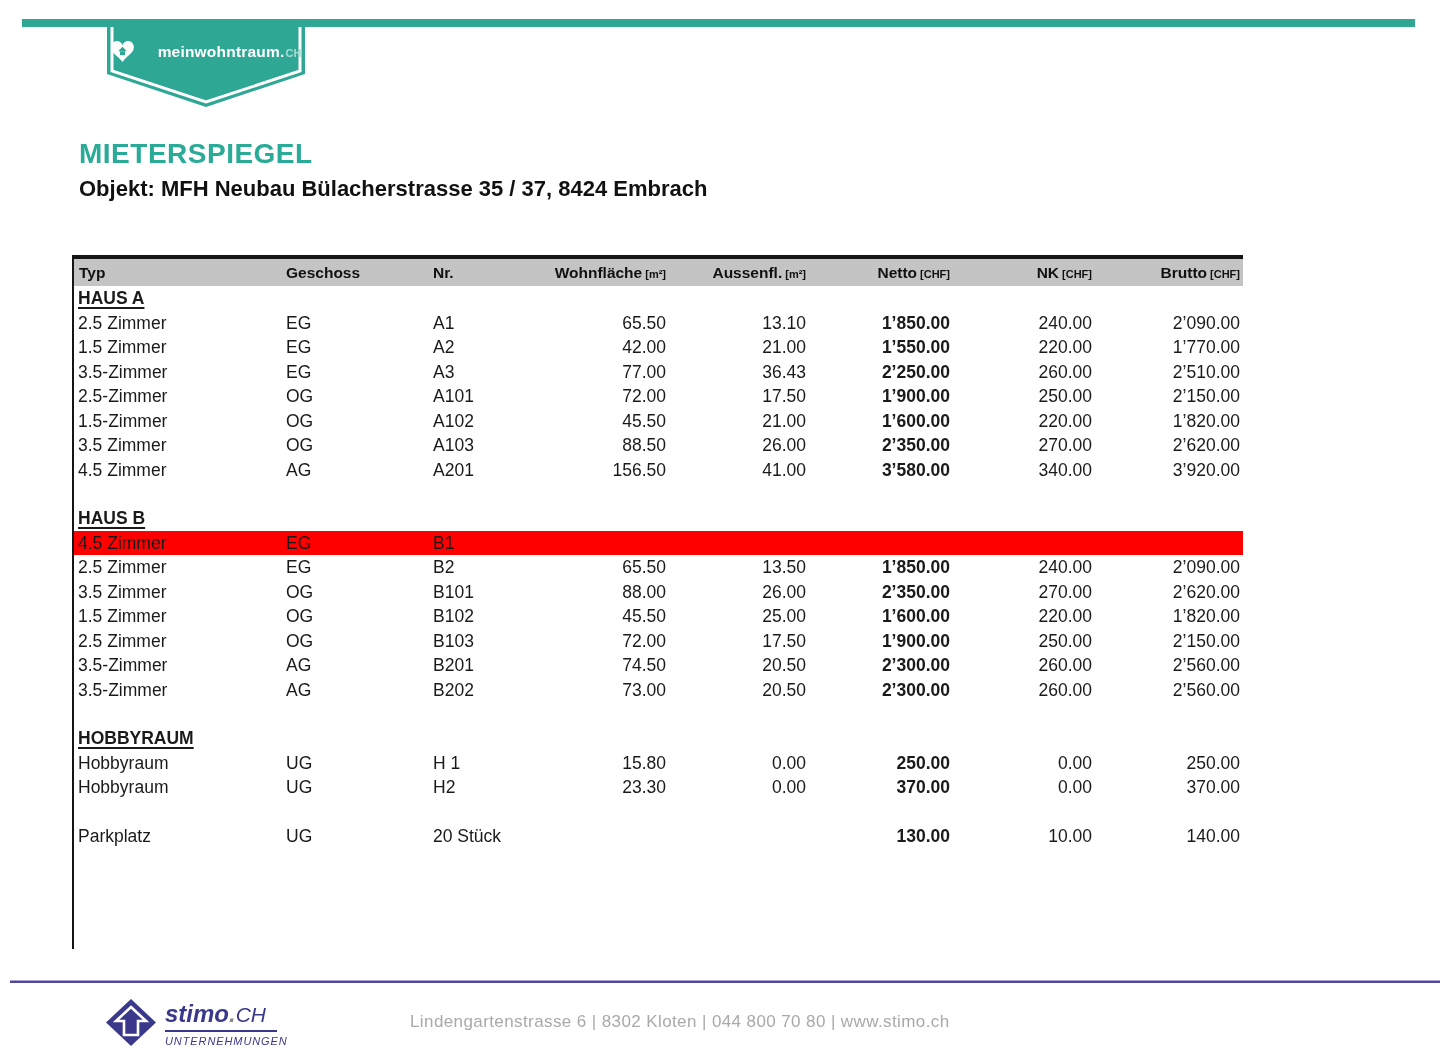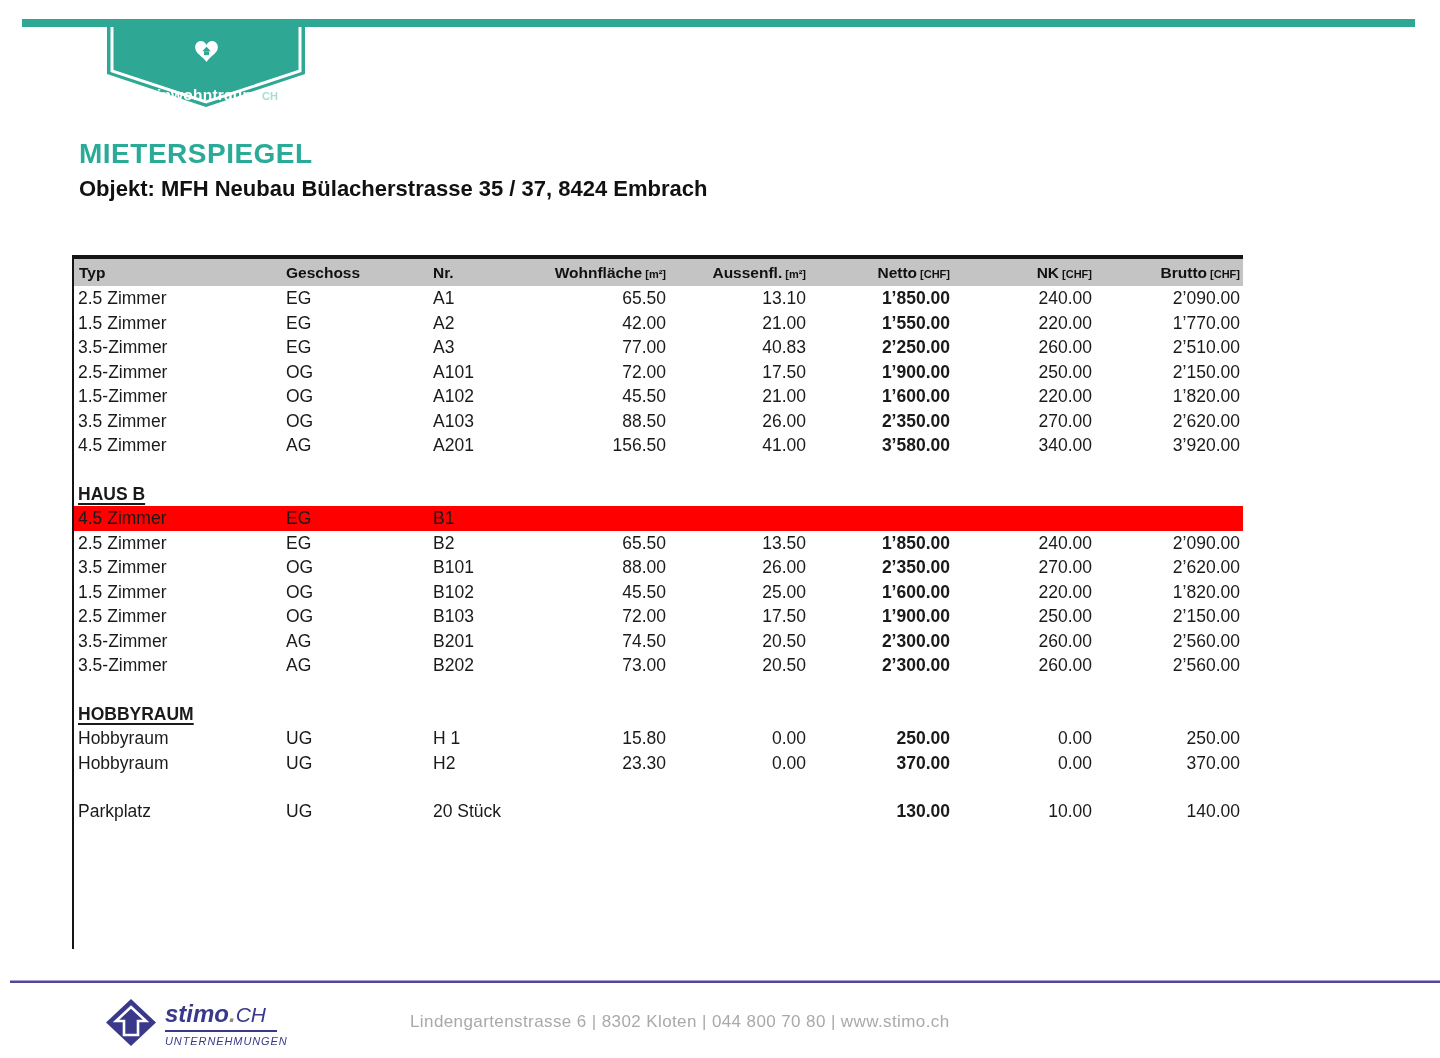--- a/index.html
+++ b/index.html
@@ -3,21 +3,21 @@
 <meta charset="utf-8">
 <style>
   *{margin:0;padding:0;box-sizing:border-box;}
   html,body{width:1440px;height:1058px;background:#ffffff;overflow:hidden;}
   body{position:relative;font-family:"Liberation Sans",sans-serif;color:#1a1a1a;}
 
   
   .topbar{position:absolute;left:22px;top:19px;width:1393px;height:8px;background:var(--teal,#2FA795);}
   .badge{position:absolute;left:107px;top:19px;width:198px;height:88px;}
   .badge svg.badge-shape{display:block;position:absolute;left:0;top:0;}
-  .badge-content{position:absolute;left:0;top:22px;width:100%;display:flex;align-items:center;justify-content:center;gap:24px;flex-direction:column;}
+  .badge-content{position:absolute;left:0;top:22px;width:100%;display:flex;align-items:center;justify-content:center;gap:24px;}
   .badge-main{color:#ffffff;font-weight:800;font-size:15.5px;letter-spacing:0.2px;}
   .badge-suffix{color:#a8ddd3;font-weight:700;font-size:11px;margin-left:1px;}
 
   
   .title{position:absolute;left:79px;top:139px;font-size:28px;line-height:30px;font-weight:800;color:var(--teal-title,#29AB97);letter-spacing:0.5px;}
   .subtitle{position:absolute;left:79px;top:176px;font-size:22px;line-height:26px;font-weight:700;color:#111111;}
 
   
   .table{position:absolute;left:72px;top:255px;width:1171px;border-top:4px solid #151515;}
   .left-border{position:absolute;left:0;top:-4px;width:2px;height:694px;background:#151515;}
@@ -83,20 +83,21 @@
       <div class="th col1"><span>Geschoss</span></div>
       <div class="th col2"><span>Nr.</span></div>
       <div class="th col3 right"><span>Wohnfläche</span><span class="unit">[m²]</span></div>
       <div class="th col4 right"><span>Aussenfl.</span><span class="unit">[m²]</span></div>
       <div class="th col5 right"><span>Netto</span><span class="unit">[CHF]</span></div>
       <div class="th col6 right"><span>NK</span><span class="unit">[CHF]</span></div>
       <div class="th col7 right"><span>Brutto</span><span class="unit">[CHF]</span></div>
     </div>
   <div id="tbody">
       <div class="section">
+        <div class="section-title">HAUS A</div>
         <div class="row">
           <div class="td col0">2.5 Zimmer</div>
           <div class="td col1">EG</div>
           <div class="td col2">A1</div>
           <div class="td col3 right">65.50</div>
           <div class="td col4 right">13.10</div>
           <div class="td col5 right bold">1’850.00</div>
           <div class="td col6 right">240.00</div>
           <div class="td col7 right">2’090.00</div>
         </div>
@@ -108,21 +109,21 @@
           <div class="td col4 right">21.00</div>
           <div class="td col5 right bold">1’550.00</div>
           <div class="td col6 right">220.00</div>
           <div class="td col7 right">1’770.00</div>
         </div>
         <div class="row">
           <div class="td col0">3.5-Zimmer</div>
           <div class="td col1">EG</div>
           <div class="td col2">A3</div>
           <div class="td col3 right">77.00</div>
-          <div class="td col4 right">40.83</div>
+          <div class="td col4 right">36.43</div>
           <div class="td col5 right bold">2’250.00</div>
           <div class="td col6 right">260.00</div>
           <div class="td col7 right">2’510.00</div>
         </div>
         <div class="row">
           <div class="td col0">2.5-Zimmer</div>
           <div class="td col1">OG</div>
           <div class="td col2">A101</div>
           <div class="td col3 right">72.00</div>
           <div class="td col4 right">17.50</div>

